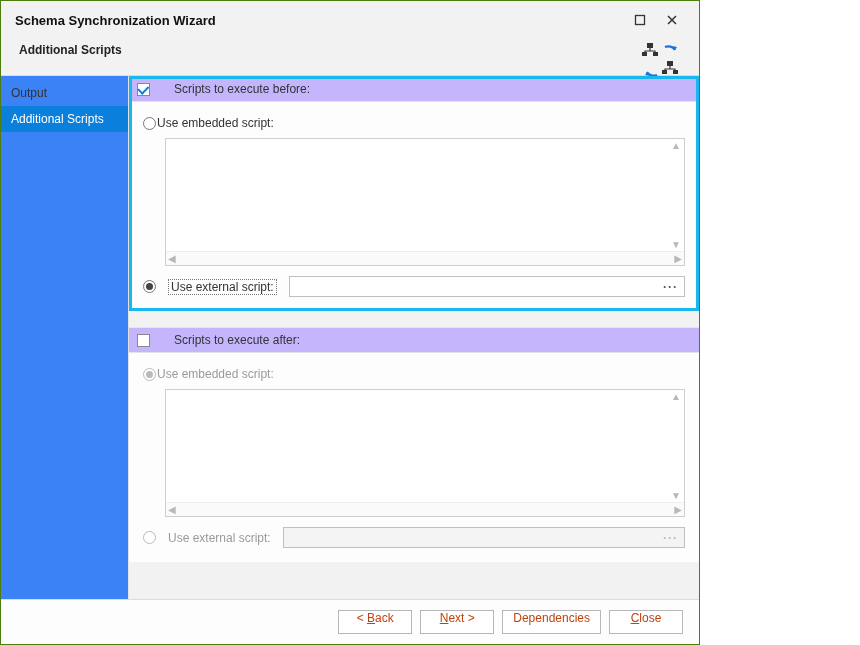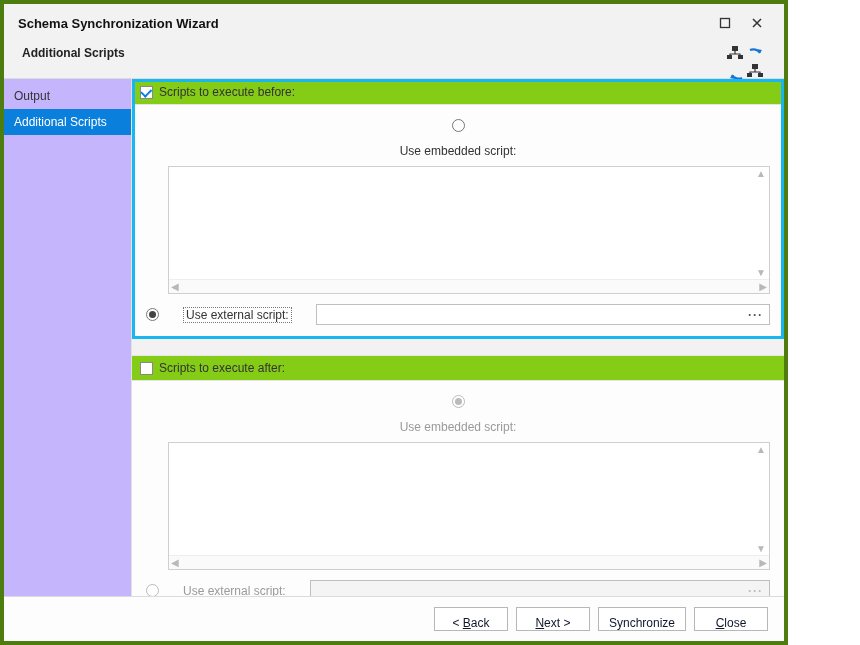--- a/index.html
+++ b/index.html
@@ -6,23 +6,23 @@
   html, body {
     margin: 0; padding: 0;
     width: 860px; height: 645px;
     font-family: "Segoe UI", Tahoma, Arial, sans-serif;
     font-size: 12px;
     color: #333;
     background: #fff;
     overflow: hidden;
   }
   .window {
-    width: 788px; height: 645px;
+    width: 700px; height: 645px;
     display: flex; flex-direction: column;
-    border: 4px solid #4d7c0f;
+    border: 1px solid #4d7c0f;
   }
   
   .header {
     background: #f2f2f2;
     border-bottom: 1px solid #dcdcdc;
     position: relative;
     padding: 8px 14px 14px 14px;
     flex: 0 0 auto;
   }
   .titlebar {
@@ -41,21 +41,21 @@
   .header-icon svg { width: 40px; height: 40px; }
   
   .body {
     flex: 1 1 auto;
     display: flex;
     min-height: 0;
     background: #f2f2f2;
   }
   .sidebar {
     width: 128px; flex: 0 0 128px;
-    background: #c4b5fd;
+    background: #3b82f6;
     border-right: 1px solid #e2e2e2;
     padding-top: 4px;
   }
   .sidebar-item {
     padding: 6px 10px;
     font-size: 12px;
     color: #333;
     cursor: pointer;
   }
   .sidebar-item.active {
@@ -70,34 +70,34 @@
     margin: 0;
     background: #fdfdfd;
     border-top: 1px solid #e7e7e7;
   }
   .section.highlight {
     outline: 3px solid #18b7f0;
     outline-offset: -3px;
     margin-top: 0;
   }
   .section-header {
-    background: #84cc16;
+    background: #c4b5fd;
     border-bottom: 1px solid #e4e4e4;
     padding: 5px 8px;
-    display: flex; align-items: center; gap: 6px;
+    display: flex; align-items: center; gap: 24px;
     font-size: 12px;
   }
   .checkbox {
     width: 13px; height: 13px; border: 1px solid #888; background:#fff;
     display:inline-flex; align-items:center; justify-content:center;
     font-size: 10px; line-height: 1;
   }
   .checkbox.checked::after { content: ""; width:8px; height:5px; border-left:2px solid #0a7fdc; border-bottom:2px solid #0a7fdc; transform: rotate(-45deg) translate(0,-1px);}
   .section-body { padding: 10px 14px 14px 14px; }
-  .radio-row { display:flex; align-items:center; gap:12px; margin: 4px 0; flex-direction: column; }
+  .radio-row { display:flex; align-items:center; gap:1px; margin: 4px 0; }
   .radio {
     width:13px; height:13px; border:1px solid #777; border-radius:50%;
     display:inline-flex; align-items:center; justify-content:center; background:#fff;
   }
   .radio.selected::after { content:""; width:7px; height:7px; border-radius:50%; background:#444; }
   .radio.disabled { border-color:#bbb; }
   .radio.disabled.selected::after { background:#bbb; }
   .dotted-label { border:1px dotted #777; padding:0 2px; }
   .textarea-wrap {
     margin: 8px 0 0 22px;
@@ -110,42 +110,42 @@
   .textarea-inner { flex:1; }
   .scroll-v {
     position:absolute; right:1px; top:1px; bottom:15px; width:12px;
     display:flex; flex-direction:column; justify-content:space-between;
   }
   .scroll-h {
     height:14px; border-top:1px solid #eee; background:#fafafa;
     display:flex; justify-content:space-between; align-items:center; padding:0 2px;
   }
   .arrow { color:#b8b8b8; font-size:10px; user-select:none; }
-  .ext-row { display:flex; align-items:center; gap:24px; margin-top:10px; }
+  .ext-row { display:flex; align-items:center; gap:12px; margin-top:10px; }
   .ext-input {
     flex:1; height:21px; border:1px solid #bfbfbf; background:#fff;
     display:flex; align-items:center; justify-content:flex-end; padding:0 6px;
   }
   .ext-input.disabled { background:#f4f4f4; color:#aaa; }
   .ext-dots { font-weight:bold; letter-spacing:1px; color:#555; cursor:pointer; }
   .ext-input.disabled .ext-dots { color:#bbb; cursor:default; }
   .disabled-text { color:#9a9a9a; }
   
   .footer {
     flex: 0 0 auto;
     border-top: 1px solid #dcdcdc;
     background: #fdfdfd;
     padding: 10px 16px;
     display:flex; justify-content:flex-end; gap:8px;
   }
   .btn {
     min-width: 74px; height: 24px;
     border:1px solid #b7b7b7; background:#fff;
-    font-size:12px; color:#0f172a;
-    display:flex; align-items:flex-end; justify-content:center;
+    font-size:12px; color:#c2410c;
+    display:flex; align-items:flex-start; justify-content:center;
     cursor:pointer; padding:0 10px;
   }
   .btn u { text-decoration: underline; }
 </style>
 </head>
 <body>
 
 <div class="window">
 
   <div class="header">
@@ -261,20 +261,20 @@
   </div>
 
   <div class="footer">
     <div class="btn">
         <span>&lt; <u>B</u>ack</span>
       </div>
     <div class="btn">
         <span><u>N</u>ext &gt;</span>
       </div>
     <div class="btn">
-        <span>Synchronize</span>
+        <span>Dependencies</span>
       </div>
     <div class="btn">
         <span><u>C</u>lose</span>
       </div>
   </div>
 
 </div>
 
 </body></html>

